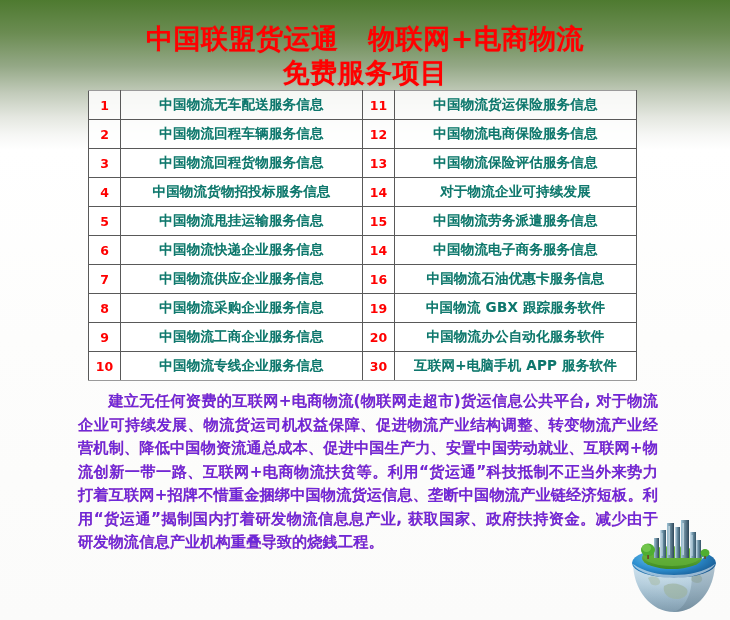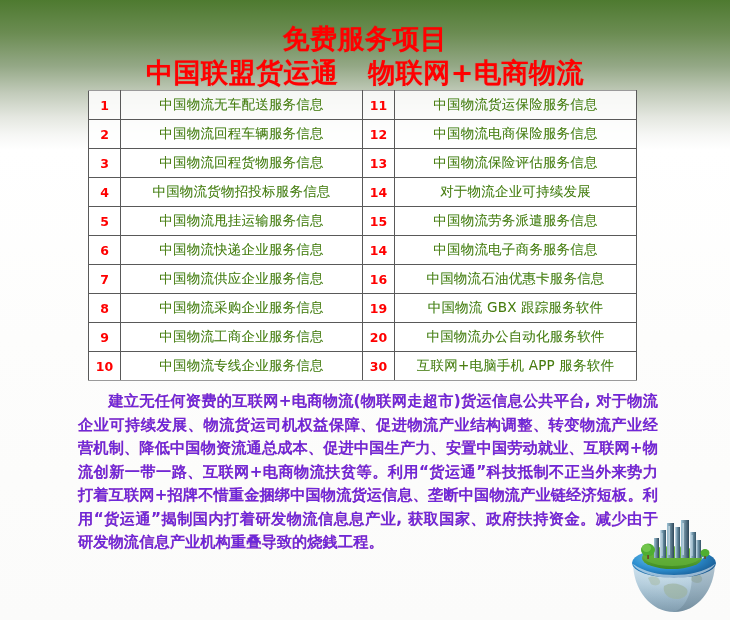--- a/index.html
+++ b/index.html
@@ -87,22 +87,22 @@
     width: 32px;
     text-align: center;
     color: #FF0000;
     font-weight: bold;
     font-size: 12.5px;
     font-family: "DejaVu Sans", "Liberation Sans", sans-serif;
   }
   td.label {
     width: 242px;
     text-align: center;
-    color: #4d7c0f;
-    font-weight: normal;
+    color: #0f766e;
+    font-weight: bold;
     font-size: 13.5px;
     letter-spacing: 0.2px;
     white-space: nowrap;
     text-shadow: 0 0 0.5px rgba(0,165,80,0.3);
   }
 
   
   #body-paragraph {
     position: absolute;
     left: 78px;
@@ -131,22 +131,22 @@
 </style>
 </head>
 <body>
 
 <div id="slide">
 
   <div id="bg-gradient"></div>
   <div id="bg-lower"></div>
 
   <div id="title-block">
+    <div class="title-line">中国联盟货运通   物联网+电商物流</div>
     <div class="title-line">免费服务项目</div>
-    <div class="title-line">中国联盟货运通   物联网+电商物流</div>
   </div>
 
   <table id="service-table">
     <tbody>
       <tr>
         <td class="num">1</td>
         <td class="label">中国物流无车配送服务信息</td>
         <td class="num">11</td>
         <td class="label">中国物流货运保险服务信息</td>
       </tr>

